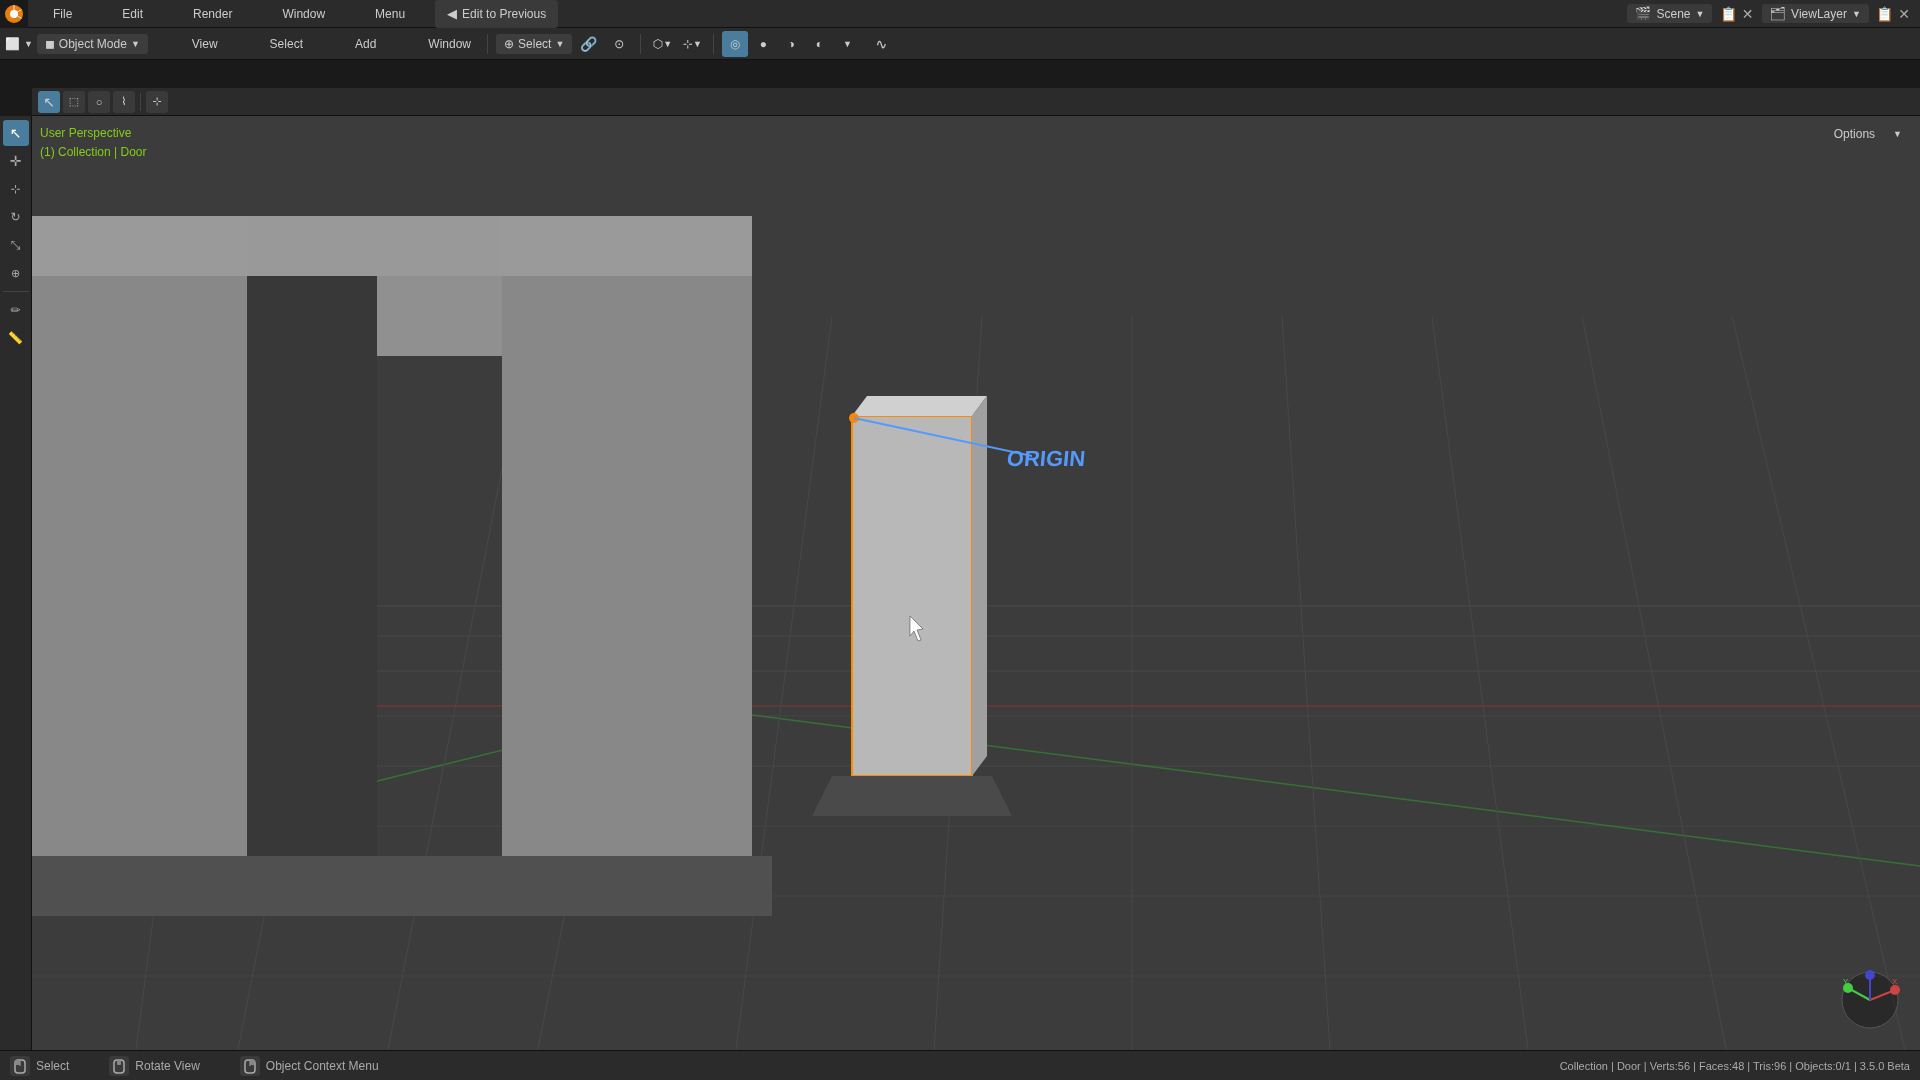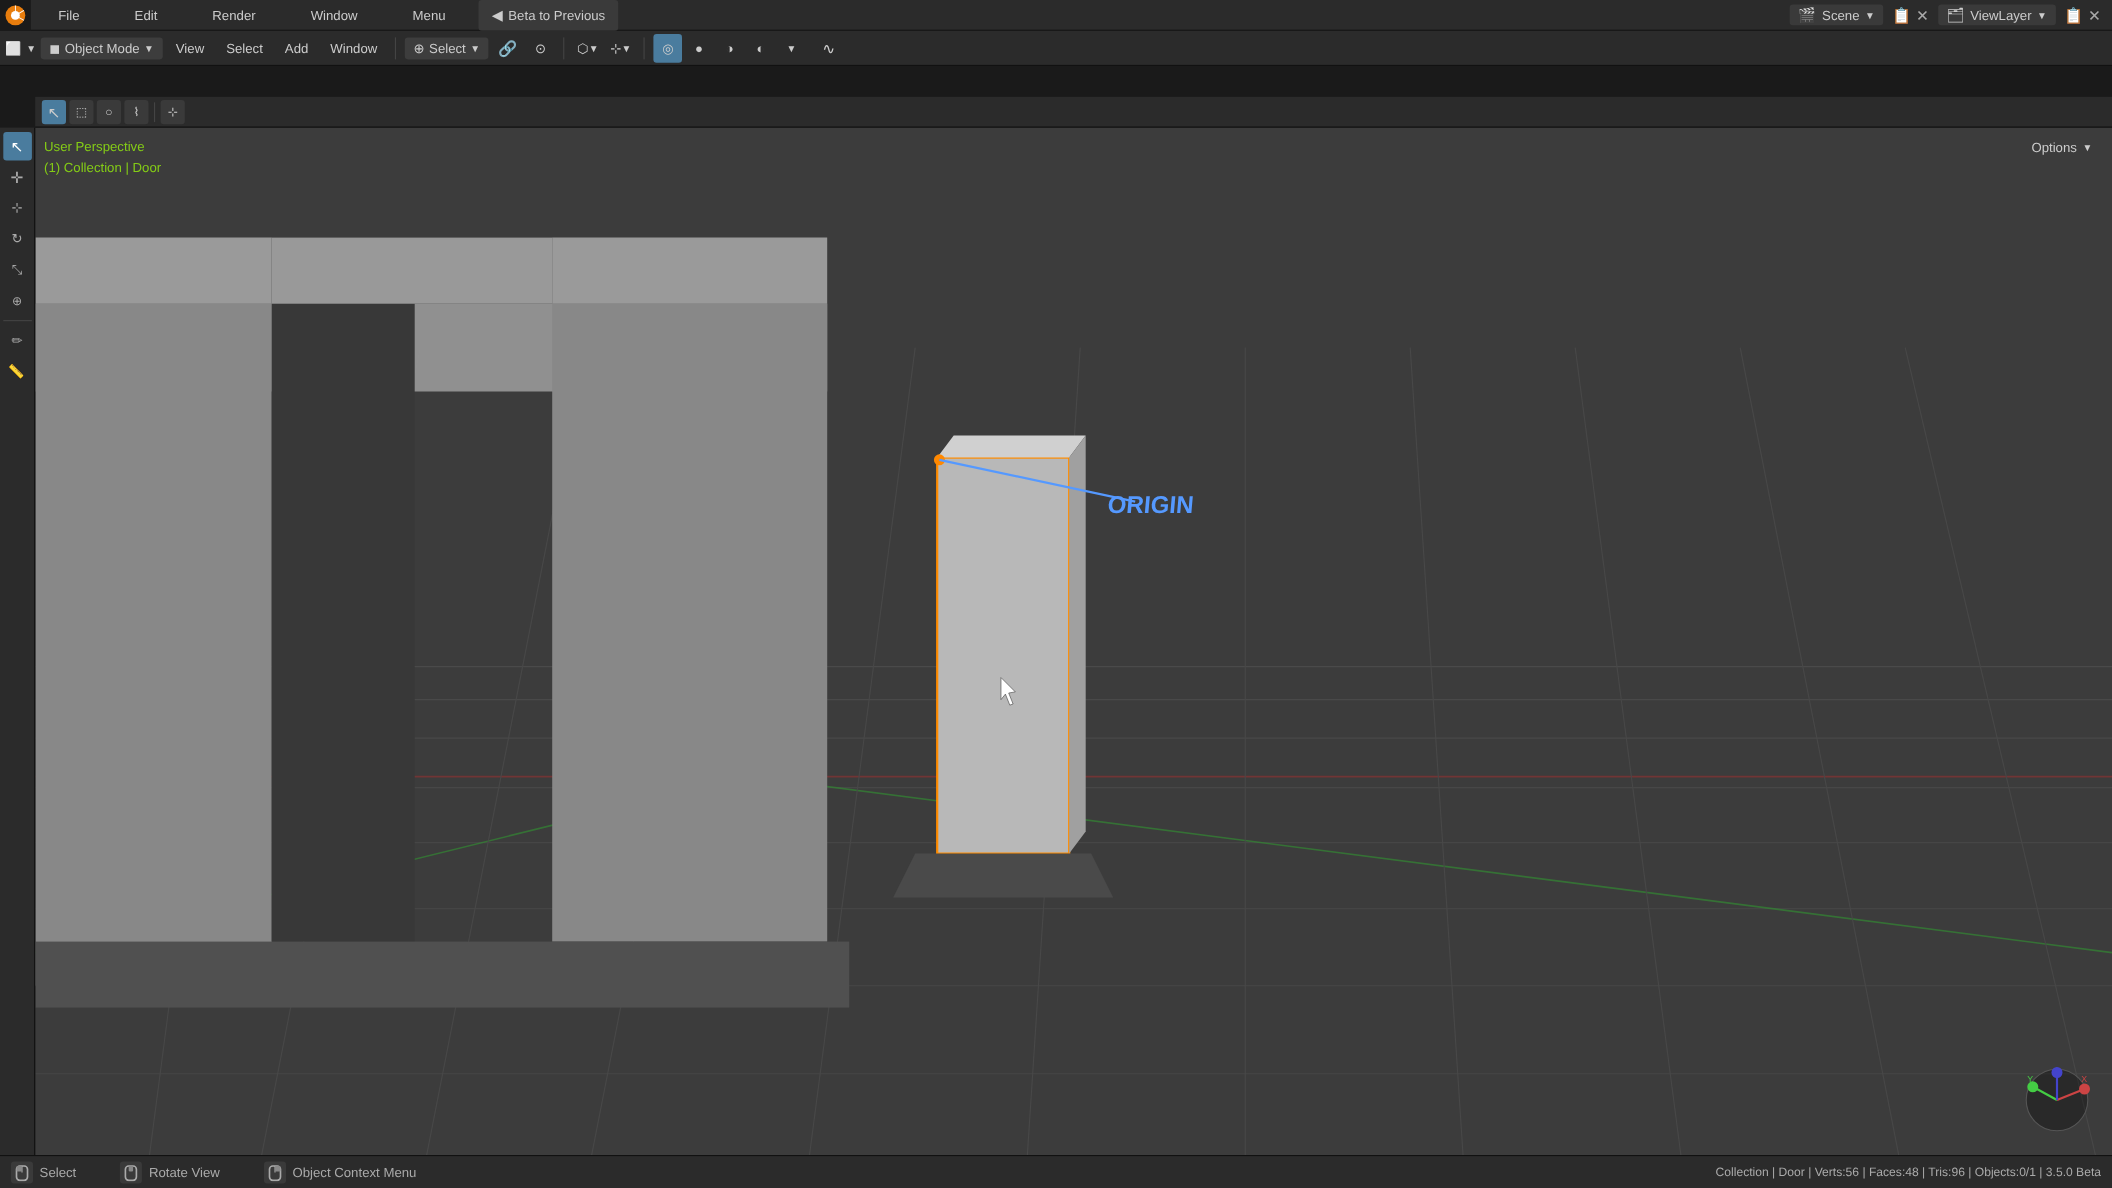--- a/index.html
+++ b/index.html
@@ -95,20 +95,21 @@
       font-size: 12px;
     }
     .header-btn {
       padding: 3px 8px;
       height: 24px;
       display: flex;
       align-items: center;
       cursor: pointer;
       font-size: 12px;
       border-radius: 3px;
+      margin-left: 32px;
     }
     .header-separator {
       width: 1px;
       height: 20px;
       background: #444;
       margin: 0 4px;
     }
     .global-selector {
       display: flex;
       align-items: center;
@@ -185,21 +186,21 @@
       top: 8px;
       right: 8px;
       padding: 3px 10px;
       background: transparent;
       border-radius: 3px;
       cursor: pointer;
       font-size: 12px;
       color: #ccc;
       display: flex;
       align-items: center;
-      gap: 5px;
+      gap: 18px;
     }
 
     
     .nav-gizmo {
       position: absolute;
       bottom: 20px;
       right: 20px;
       width: 60px;
       height: 60px;
     }
@@ -315,21 +316,21 @@
     </svg>
   </div>
   <div class="top-menu-item">File</div>
   <div class="top-menu-item">Edit</div>
   <div class="top-menu-item">Render</div>
   <div class="top-menu-item">Window</div>
   <div class="top-menu-item">Menu</div>
 
   <div class="back-to-previous">
     <span style="font-size:13px;">◀</span>
-    <span>Beta to Previous</span>
+    <span>Edit to Previous</span>
   </div>
 
   <div class="top-right-area">
     <div class="scene-selector">
       <span style="font-size:13px;">🎬</span>
       <span>Scene</span>
       <span style="font-size:9px;">▼</span>
     </div>
     <div style="display:flex;align-items:center;gap:4px;">
       <span style="cursor:pointer;font-size:14px;color:#aaa;">📋</span>

